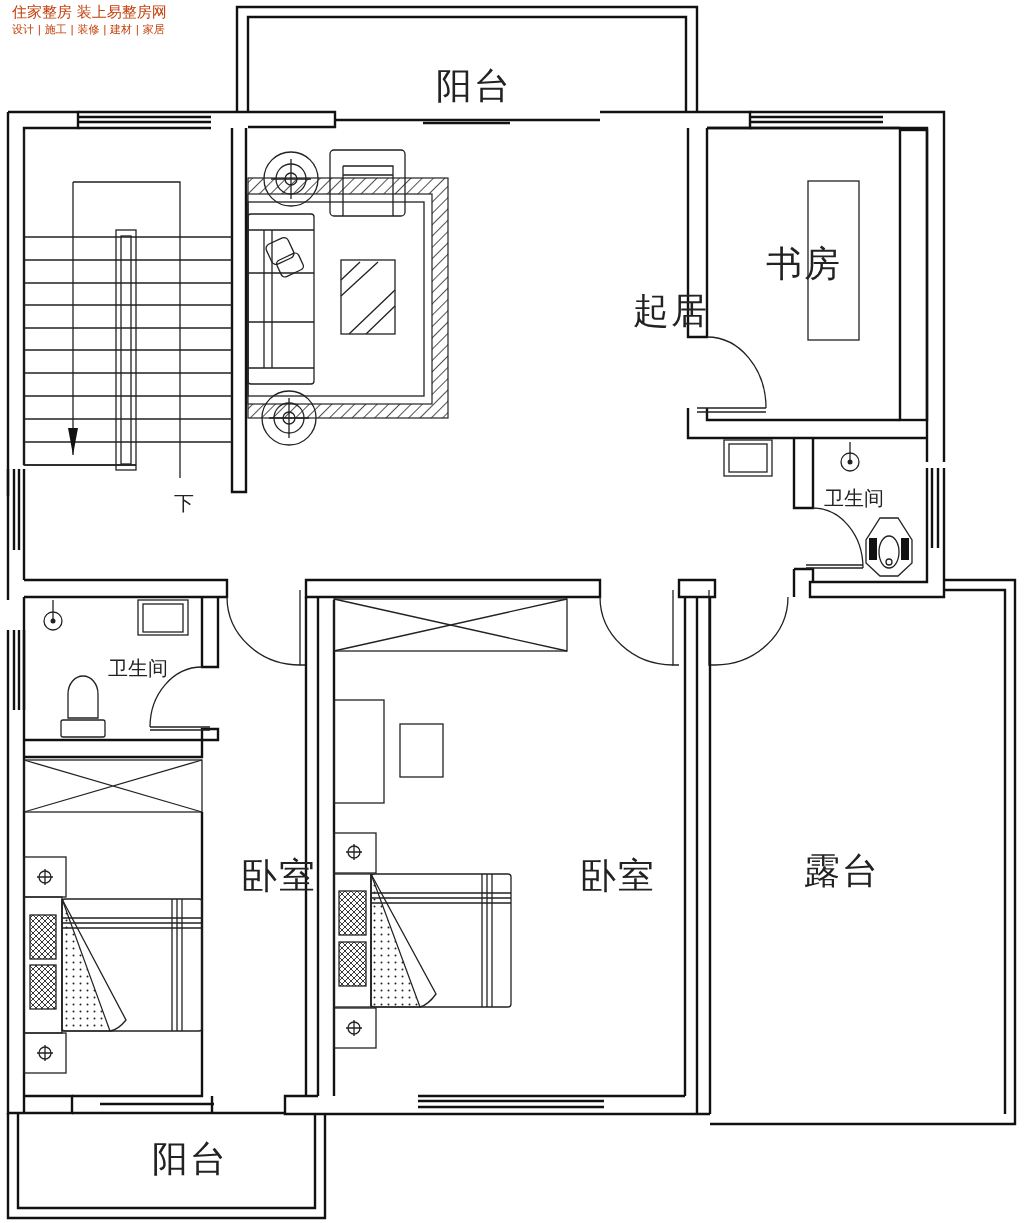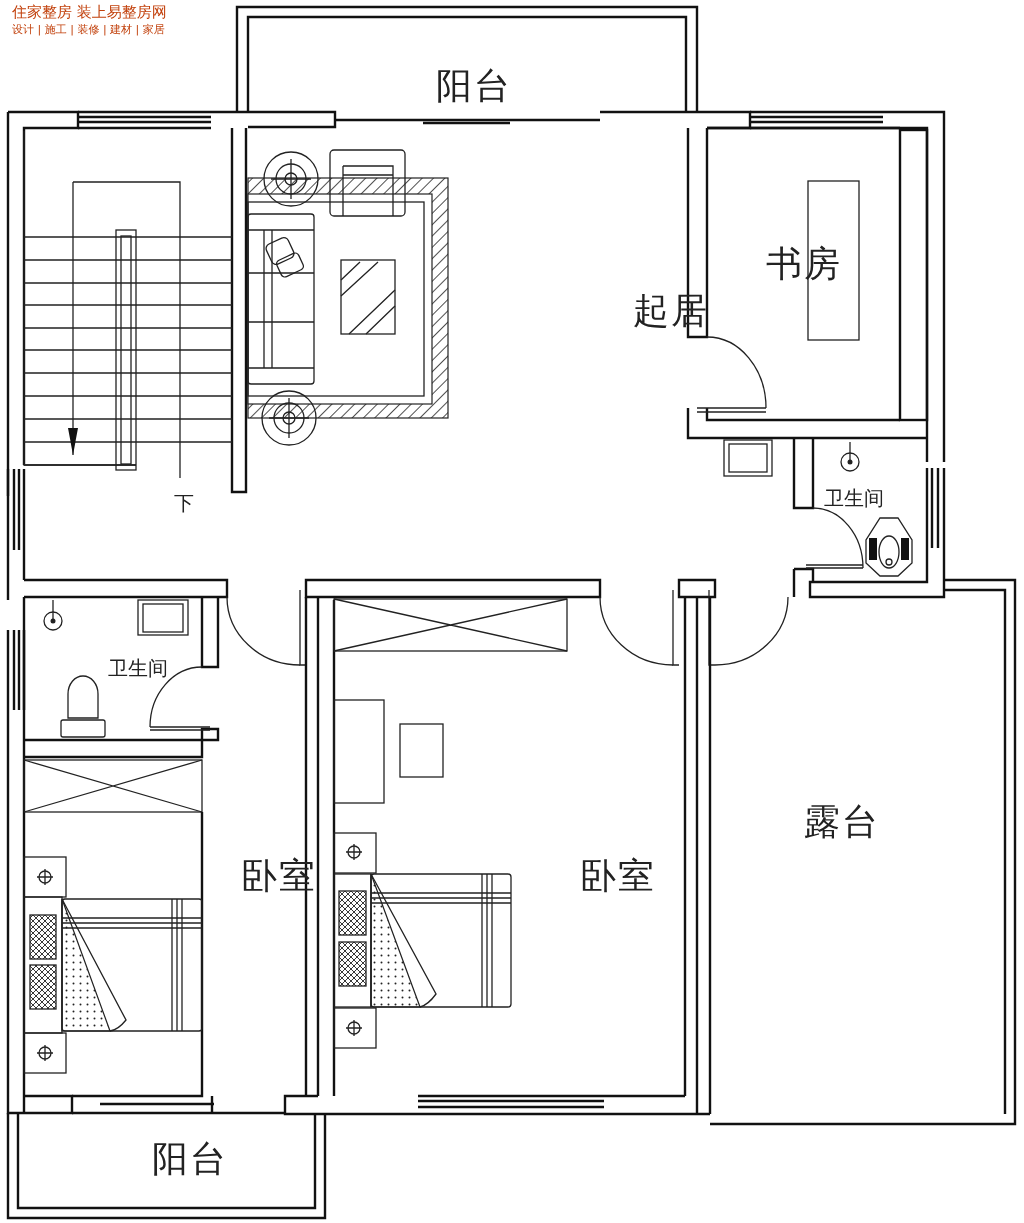--- a/index.html
+++ b/index.html
@@ -237,15 +237,15 @@
   </g>
 </svg>
 
 <div class="lbl big" style="left:436px;top:62px;">阳台</div>
 <div class="lbl big" style="left:585px;top:287px;margin-left:48px;">起居</div>
 <div class="lbl big" style="left:752px;top:240px;margin-left:14px;">书房</div>
 <div class="lbl sm" style="left:824px;top:485px;">卫生间</div>
 <div class="lbl sm" style="left:108px;top:655px;">卫生间</div>
 <div class="lbl big" style="left:241px;top:852px;">卧室</div>
 <div class="lbl big" style="left:580px;top:852px;">卧室</div>
-<div class="lbl big" style="left:804px;top:798px;">露台</div>
+<div class="lbl big" style="left:804px;top:847px;">露台</div>
 <div class="lbl big" style="left:152px;top:1135px;">阳台</div>
 <div class="lbl" style="left:174px;top:490px;font-size:20px;">下</div>
 
 </body></html>

